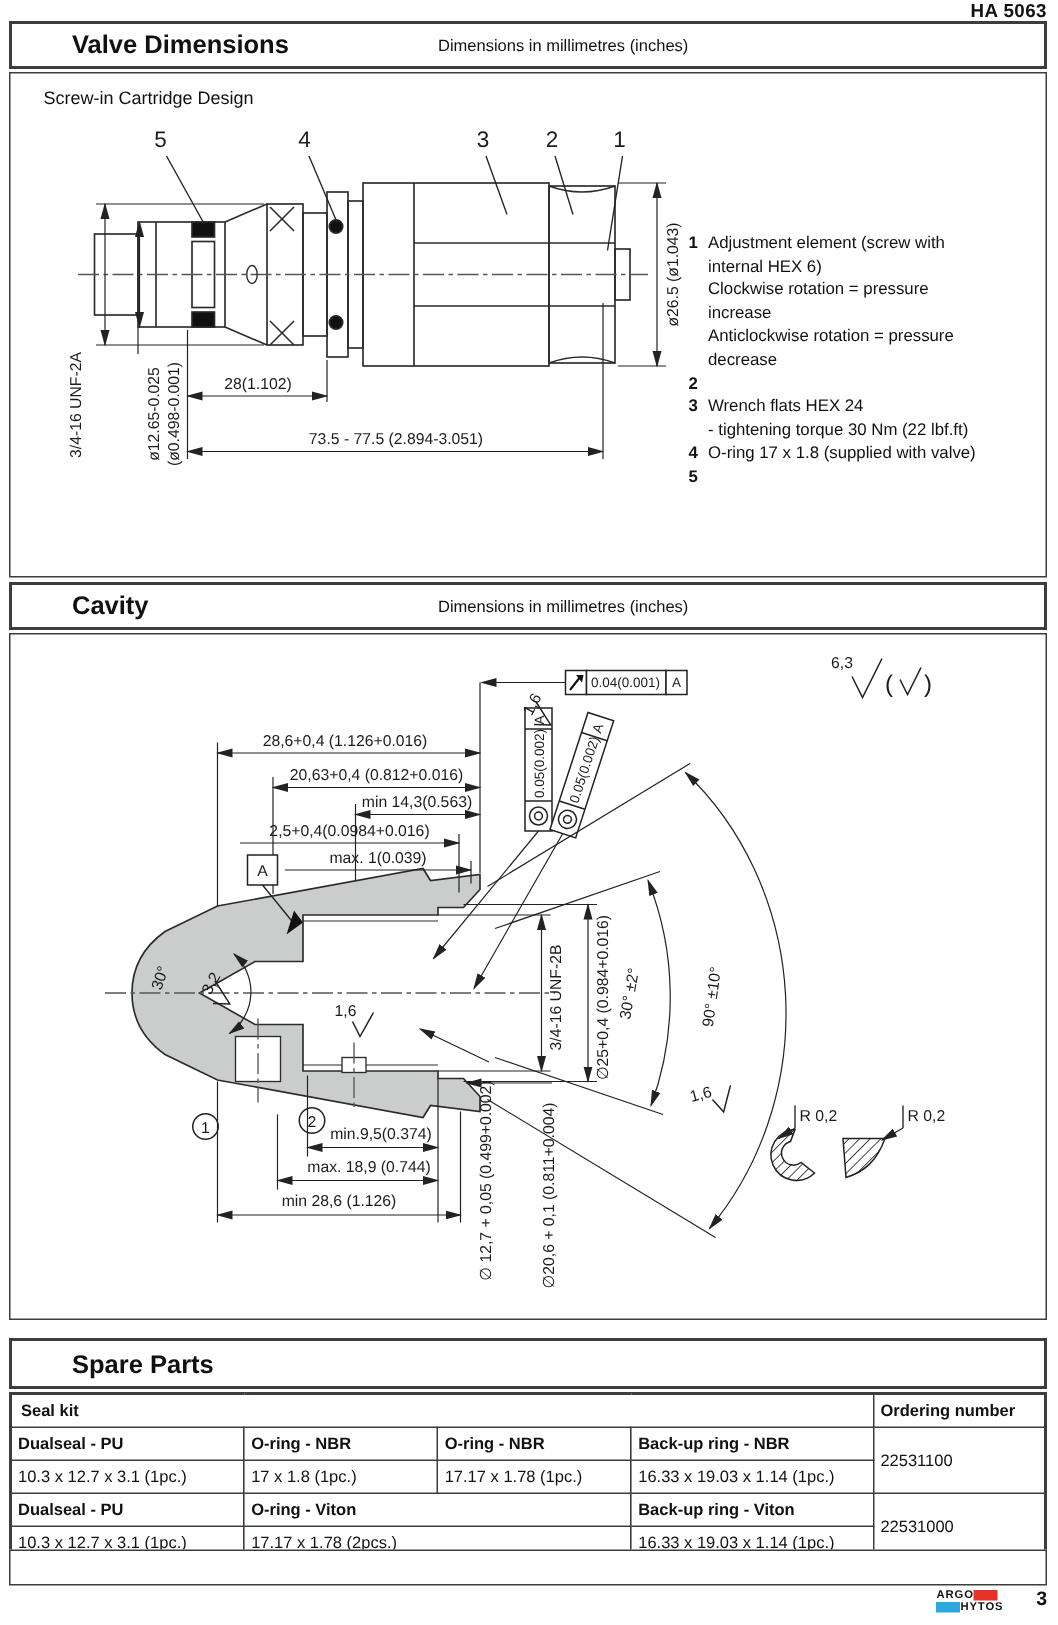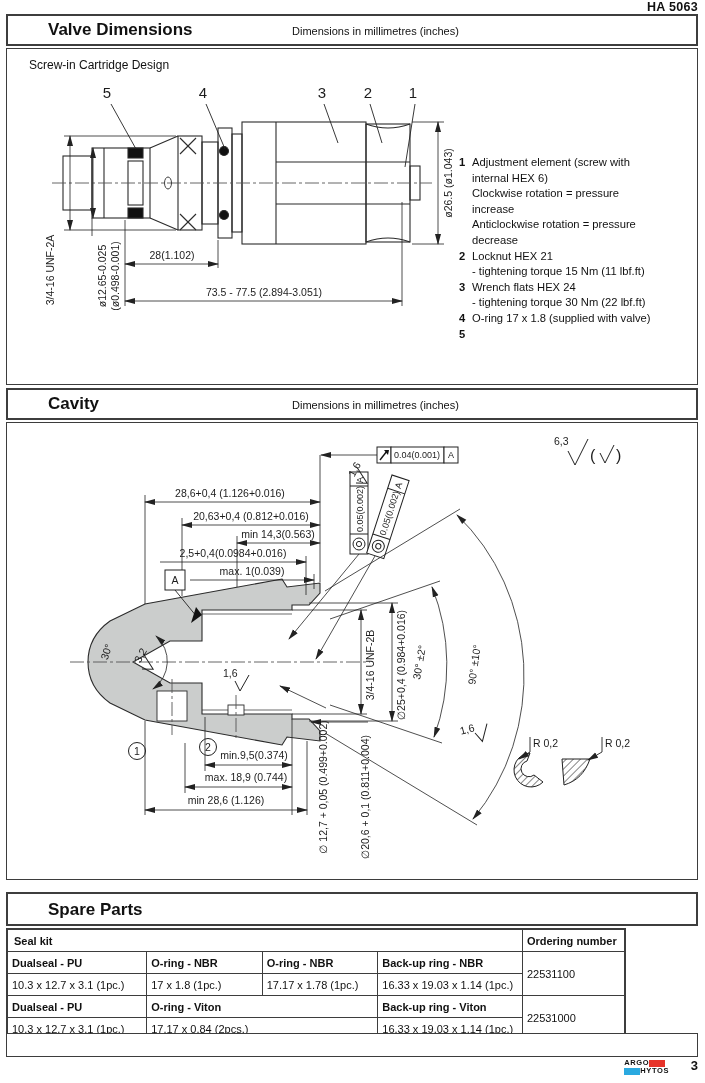--- a/index.html
+++ b/index.html
@@ -13,21 +13,21 @@
   .box{border:1.6px solid #3d3d3d}
   .subtitle{position:absolute;left:22px;top:9px;font-size:12px;font-weight:normal}
   .notes{position:absolute;left:452px;top:106px;width:236px;font-size:11.2px;line-height:15.6px}
   .note{display:flex}
   .note .n{width:13px;font-weight:bold;flex:0 0 13px}
   .note .tx{white-space:pre-line}
   svg text{font-family:"Liberation Sans",sans-serif;fill:#1c1c1c}
   .dl{font-size:10.5px}
   .dls{font-size:9px}
   .co{font-size:15px}
-  table.sp{position:absolute;left:6px;top:928px;width:620px;border-collapse:collapse;
+  table.sp{position:absolute;left:6px;top:928px;width:692px;border-collapse:collapse;
            border:2px solid #3d3d3d;table-layout:fixed;background:#ef4444}
   table.sp td,table.sp th{border:1.5px solid #3d3d3d;font-size:11px;padding:0 4px;
            text-align:left;height:21px;background:#fff}
   table.sp th{font-weight:bold}
   .sealkit{text-align:left !important;padding-left:6px !important}
   .emptybox{top:1033px;height:24px}
   .brand{position:absolute;top:1059px;right:36px;font-size:7.5px;font-weight:bold;line-height:8px;letter-spacing:.6px;color:#111}
   .brand .r1,.brand .r2{display:flex;align-items:center;height:8px}
   .blk{width:16px;height:7px;display:inline-block}
   .pageno{position:absolute;top:1058px;right:7px;font-size:13px;font-weight:bold}
@@ -129,22 +129,20 @@
       <span class="n">1</span>
       <span class="tx">Adjustment element (screw with
 internal HEX 6)
 Clockwise rotation = pressure
 increase
 Anticlockwise rotation = pressure
 decrease</span>
       </div>
     <div class="note">
       <span class="n">2</span>
-      <span class="tx">Locknut HEX 21
-- tightening torque 15 Nm (11 lbf.ft)</span>
       </div>
     <div class="note">
       <span class="n">3</span>
       <span class="tx">Wrench flats HEX 24
 - tightening torque 30 Nm (22 lbf.ft)</span>
       </div>
     <div class="note">
       <span class="n">4</span>
       <span class="tx">O-ring 17 x 1.8 (supplied with valve)</span>
       </div>
@@ -372,21 +370,21 @@
     <td>16.33 x 19.03 x 1.14 (1pc.)</td>
   </tr>
   <tr>
     <th>Dualseal - PU</th>
     <th colspan="2">O-ring - Viton</th>
     <th>Back-up ring - Viton</th>
     <td rowspan="2">22531000</td>
   </tr>
   <tr>
     <td>10.3 x 12.7 x 3.1 (1pc.)</td>
-    <td colspan="2">17.17 x 0.84 (2pcs.)</td>
+    <td colspan="2">17.17 x 1.78 (2pcs.)</td>
     <td>16.33 x 19.03 x 1.14 (1pc.)</td>
   </tr>
 </tbody>
   </table>
 
 <div class="frame box emptybox"></div>
 
 <div class="brand">
   <div class="r1">
     <span>ARGO</span>

